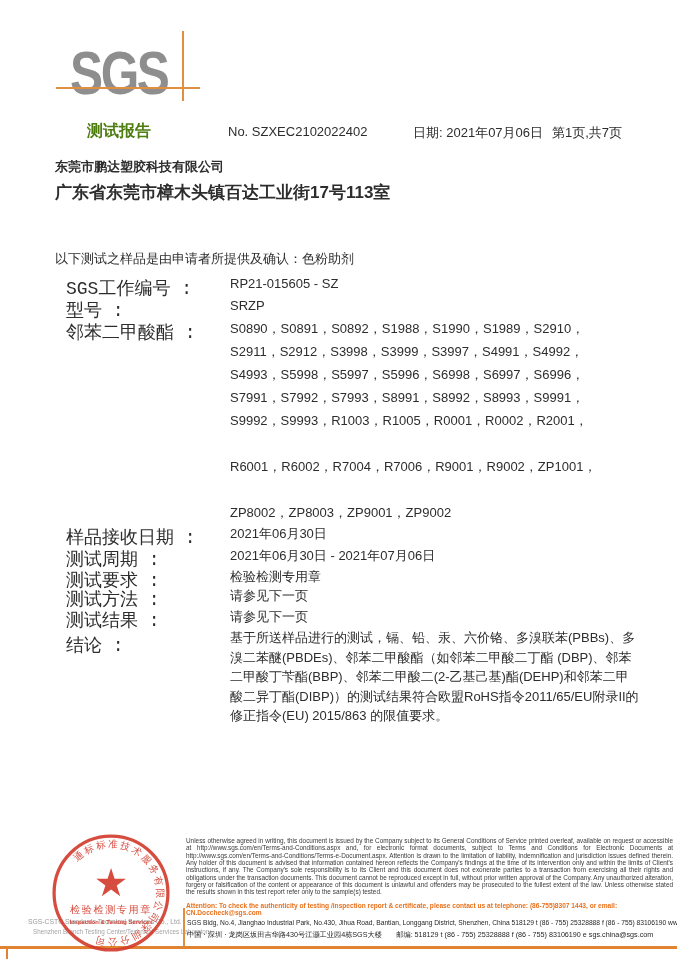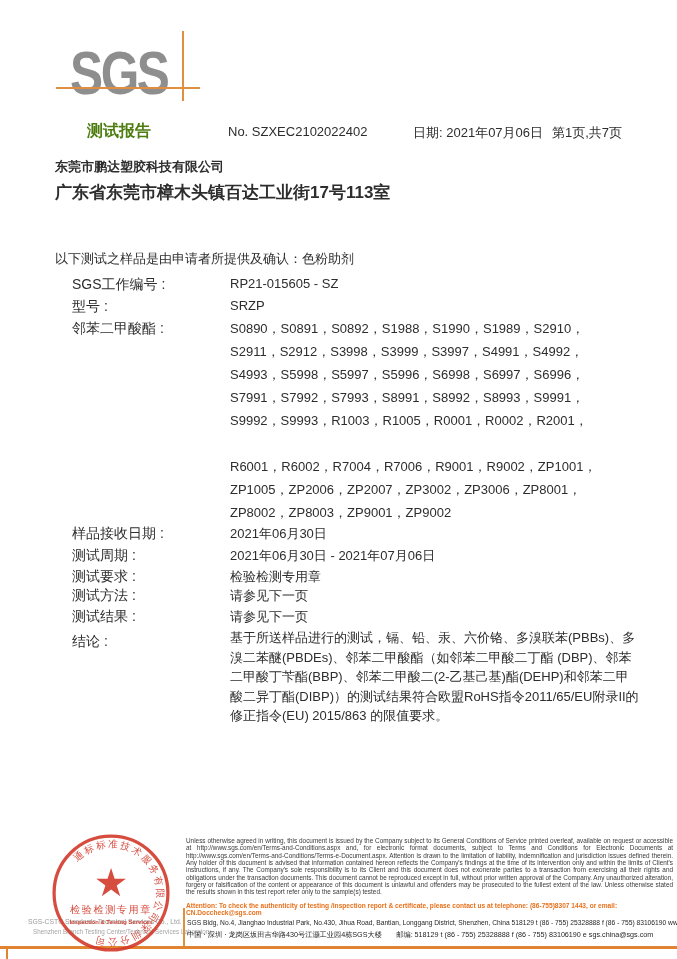--- a/index.html
+++ b/index.html
@@ -17,21 +17,21 @@
 
   .report-title{left:55px;top:121px;font-size:16px;font-weight:bold;color:#4d7c0f;margin-left:32px;}
   .report-no{left:228px;top:124px;font-size:13px;}
   .report-date{left:413px;top:124px;font-size:13px;}
   .report-pages{left:552px;top:124px;font-size:13px;}
 
   .applicant-name{left:55px;top:158px;font-size:13px;font-weight:bold;}
   .applicant-address{left:55px;top:181px;font-size:17px;font-weight:bold;}
   .sample-statement{left:55px;top:250px;font-size:13px;text-align:right;}
 
-  .flabel{left:72px;font-size:14px;}
+  .flabel{left:66px;font-size:18px;font-family:Liberation Mono, monospace;}
   .fvalue{left:230px;font-size:13px;}
   .t276{top:276px}.t298{top:298px}.t320{top:320px}
   .t343{top:343px}.t366{top:366px}.t389{top:389px}.t412{top:412px}
   .t435{top:435px}.t458{top:458px}.t481{top:481px}.t504{top:504px}
   .t525{top:525px}.t547{top:547px}.t568{top:568px}.t587{top:587px}.t608{top:608px}
   .t633{top:633px}
   .conclusion-text{left:230px;top:628px;width:410px;font-size:13px;line-height:19.5px;}
 
   
   .disclaimer{left:186px;top:837px;width:487px;font-size:6.4px;line-height:7.35px;
@@ -74,21 +74,20 @@
   <div class="abs flabel t298">型号 :</div>
   <div class="abs fvalue t298">SRZP</div>
 
   <div class="abs flabel t320">邻苯二甲酸酯 :</div>
   <div class="abs fvalue t320">S0890，S0891，S0892，S1988，S1990，S1989，S2910，</div>
   <div class="abs fvalue t343">S2911，S2912，S3998，S3999，S3997，S4991，S4992，</div>
   <div class="abs fvalue t366">S4993，S5998，S5997，S5996，S6998，S6997，S6996，</div>
   <div class="abs fvalue t389">S7991，S7992，S7993，S8991，S8992，S8993，S9991，</div>
   <div class="abs fvalue t412">S9992，S9993，R1003，R1005，R0001，R0002，R2001，</div>
   <div class="abs fvalue t458">R6001，R6002，R7004，R7006，R9001，R9002，ZP1001，</div>
-  <div class="abs fvalue t481">ZP1005，ZP2006，ZP2007，ZP3002，ZP3006，ZP8001，</div>
   <div class="abs fvalue t504">ZP8002，ZP8003，ZP9001，ZP9002</div>
 
   <div class="abs flabel t525">样品接收日期 :</div>
   <div class="abs fvalue t525">2021年06月30日</div>
 
   <div class="abs flabel t547">测试周期 :</div>
   <div class="abs fvalue t547">2021年06月30日 - 2021年07月06日</div>
 
   <div class="abs flabel t568">测试要求 :</div>
   <div class="abs fvalue t568">检验检测专用章</div>

